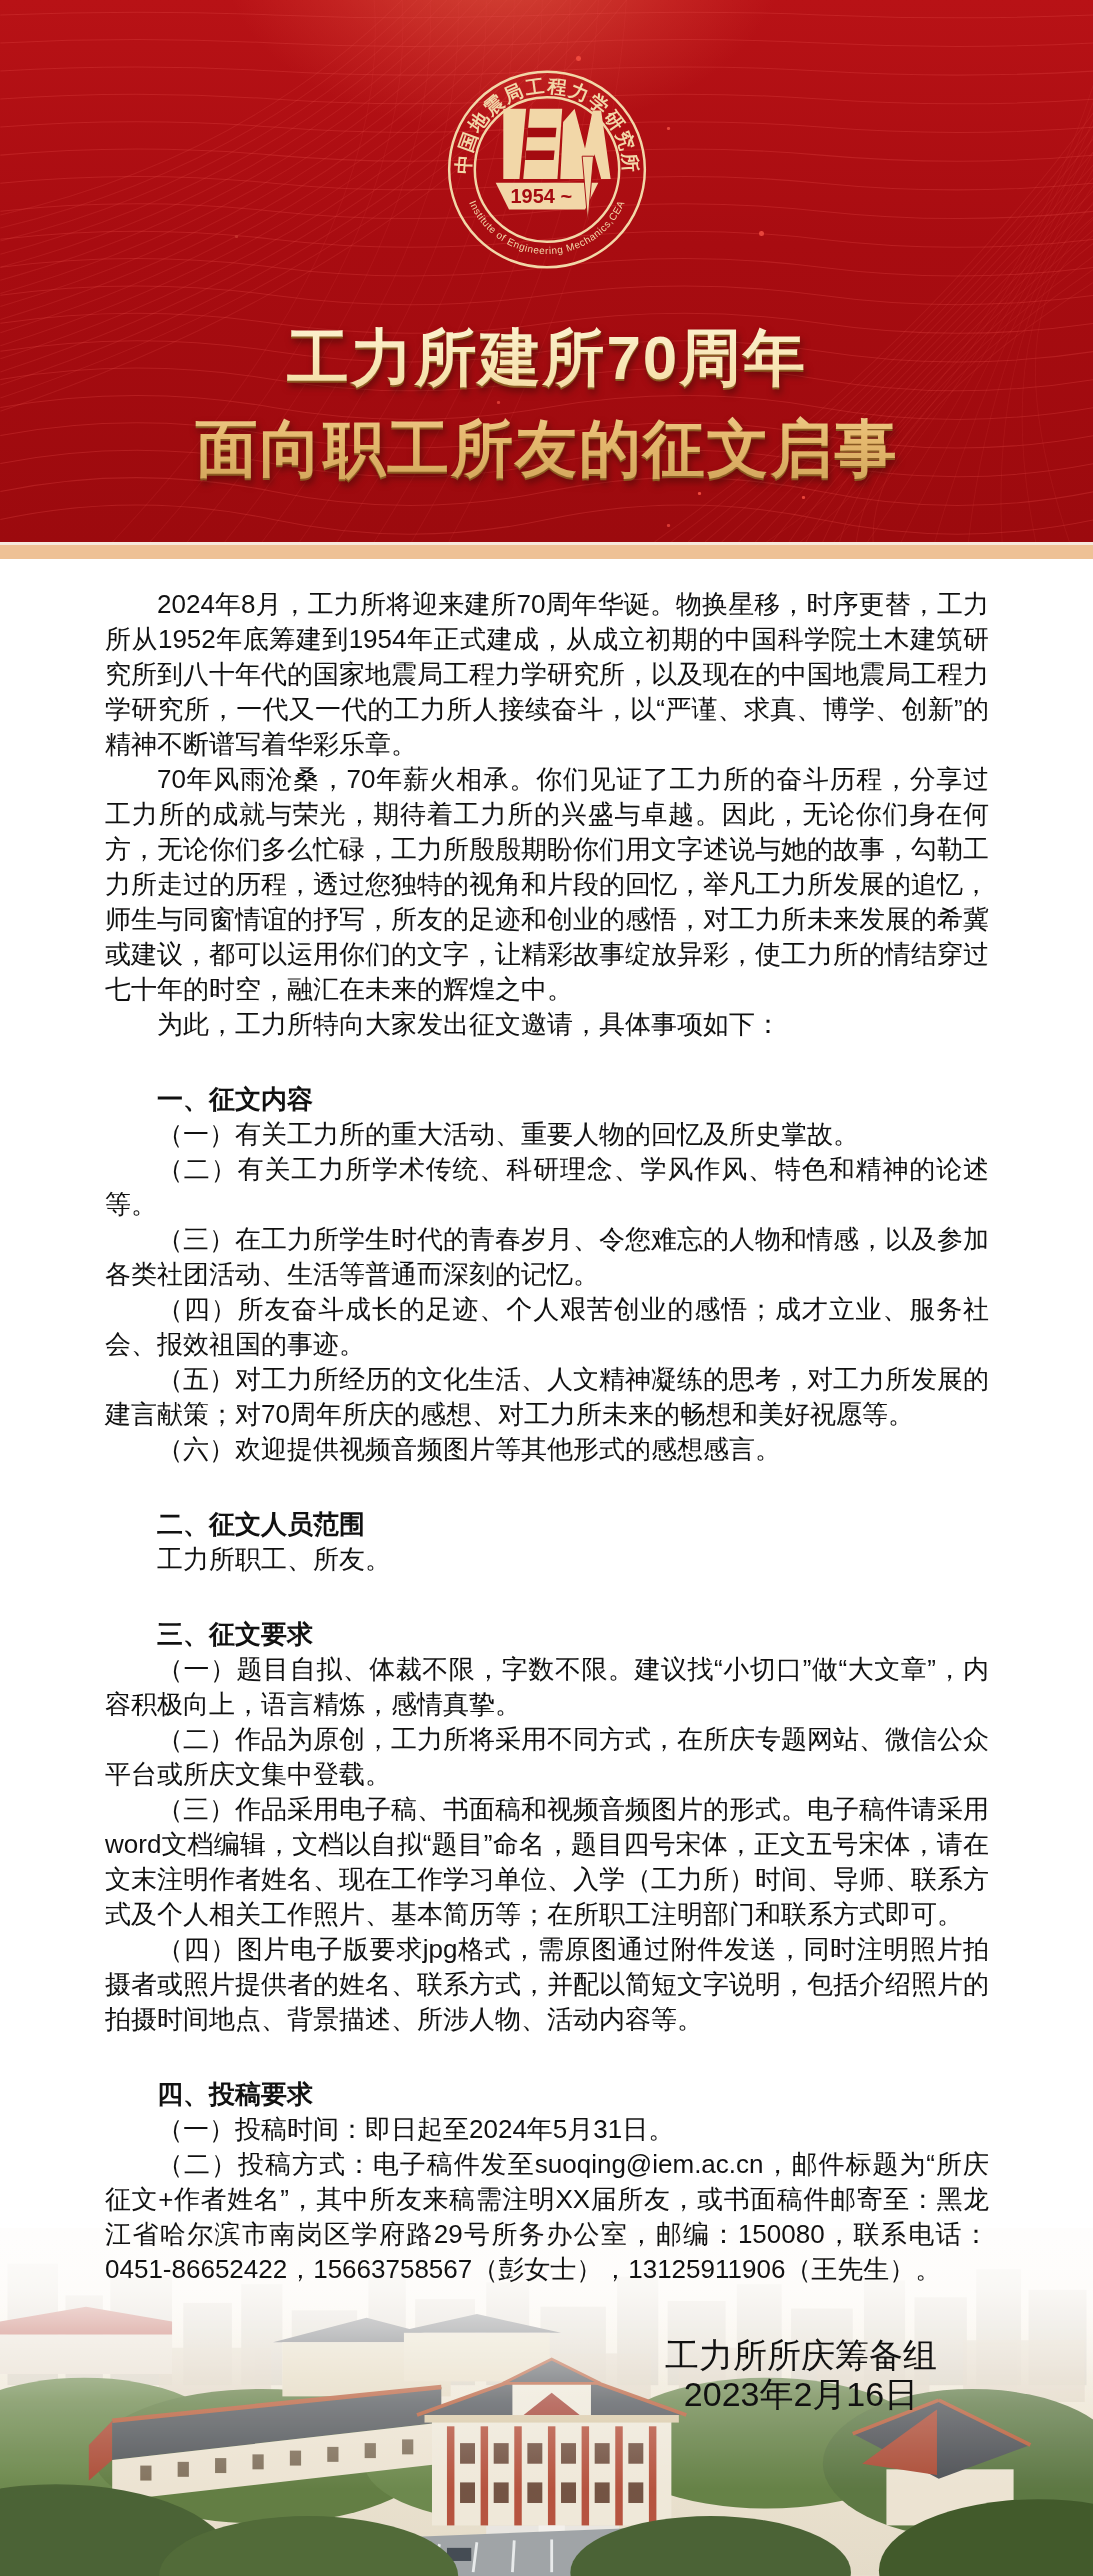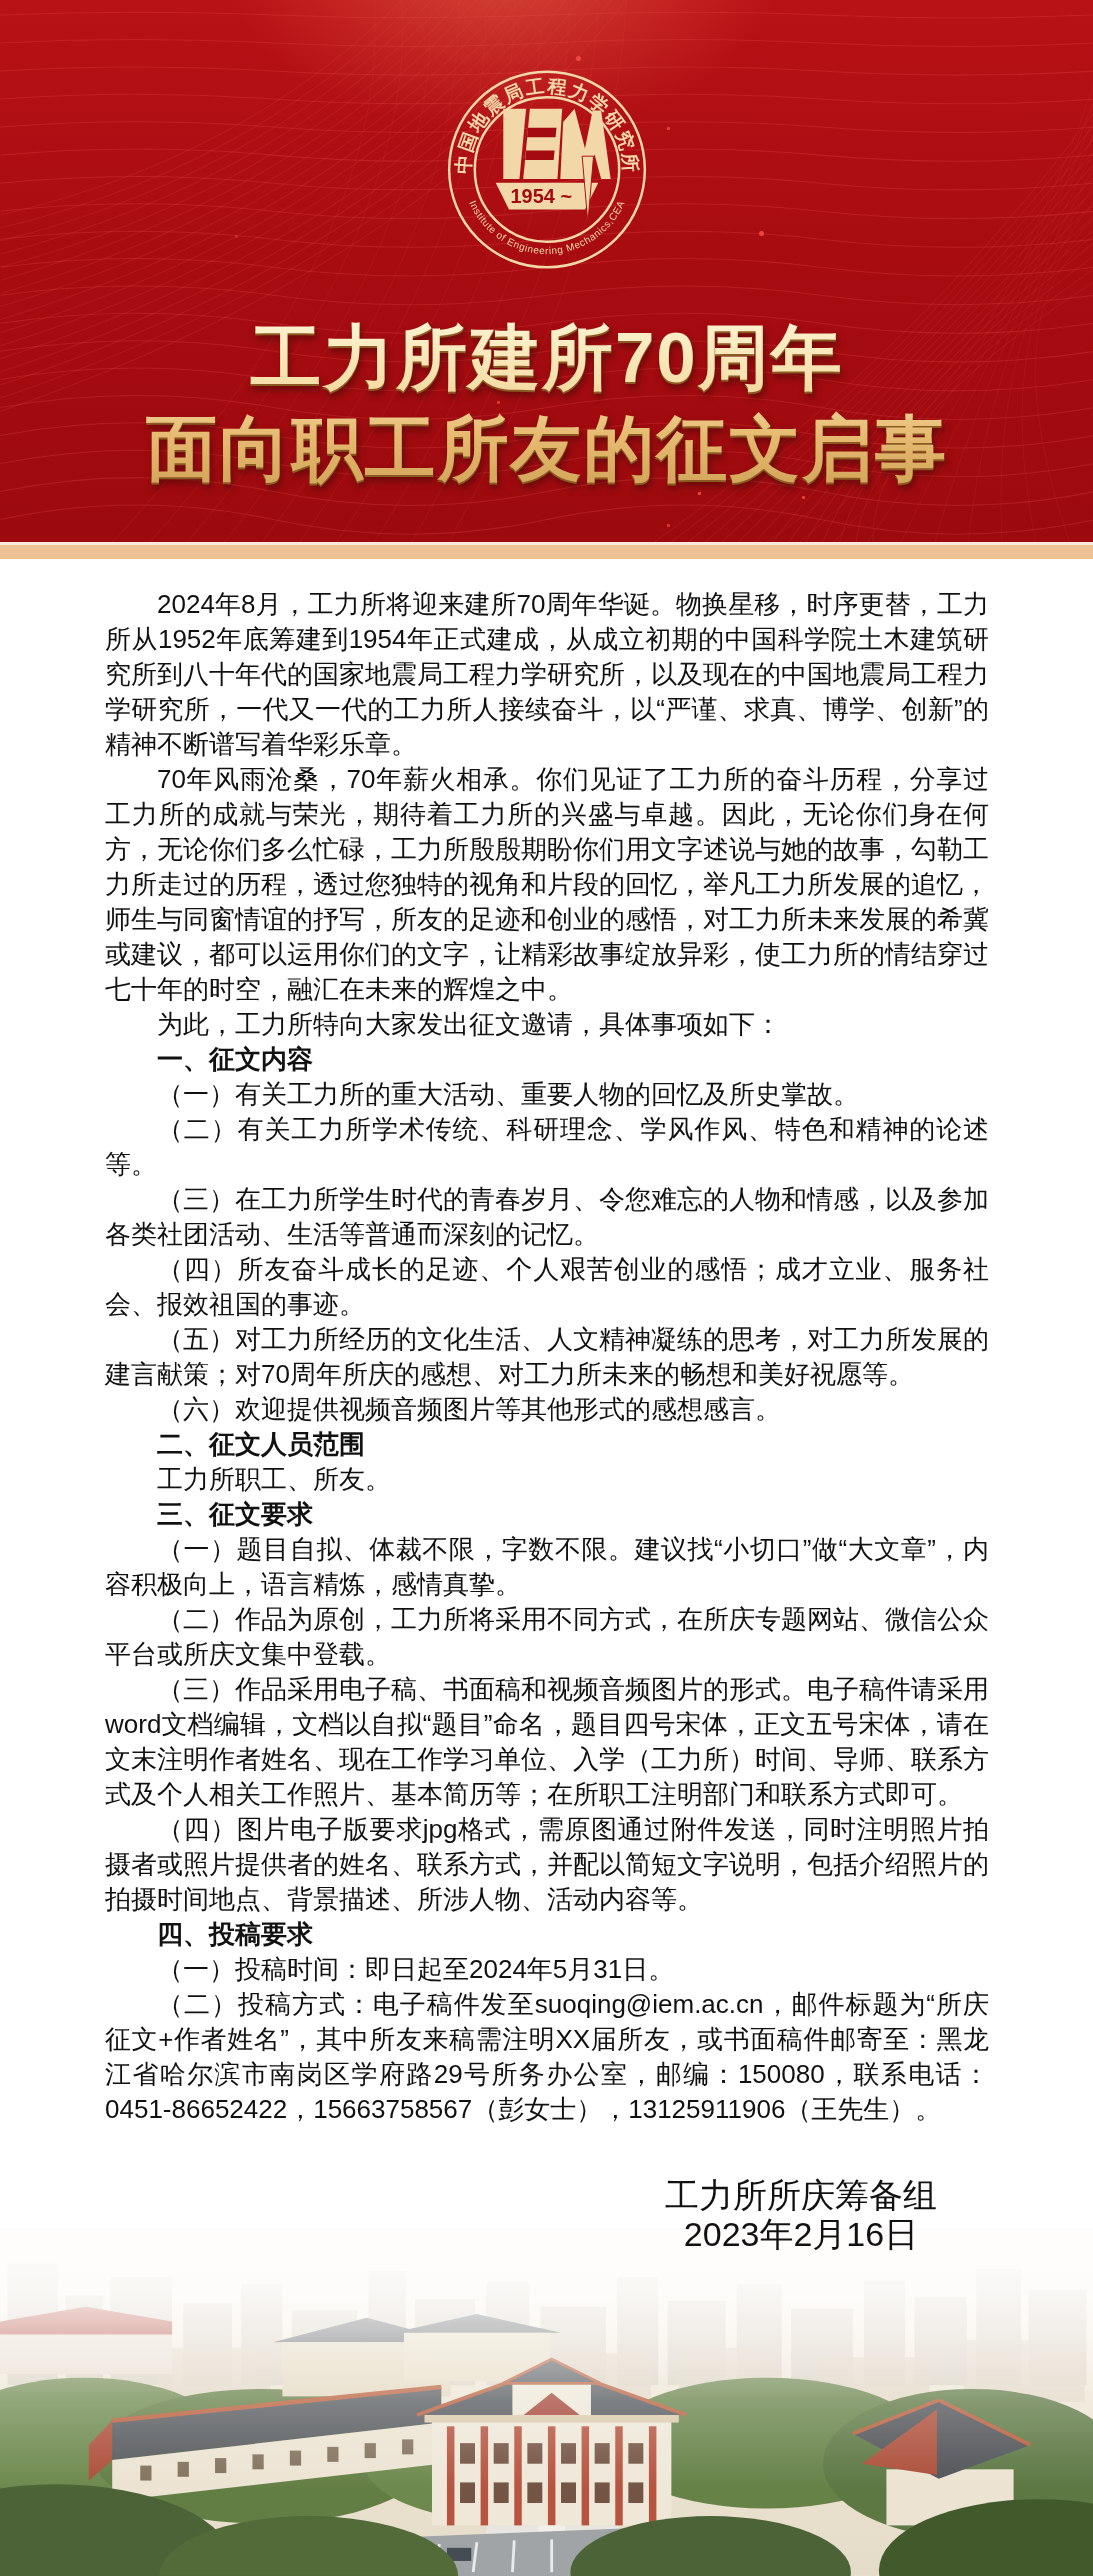--- a/index.html
+++ b/index.html
@@ -11,32 +11,32 @@
       radial-gradient(ellipse 402px 252px at 46% -8%, rgba(255,150,105,.42), rgba(255,120,90,.16) 45%, rgba(0,0,0,0) 70%),
       linear-gradient(180deg,#b81216 0%,#a80c11 45%,#9c0a0e 100%);
     overflow:hidden;}
   .header svg.waves{position:absolute;inset:0;}
   .dots{position:absolute;left:576px;top:56px;width:4.7px;height:4.7px;border-radius:50%;background:#ef4a3e;
     box-shadow:183px 175px 0 0 #e8453c,90px 70px 0 -0.9px #e8453c,-80px 344px 0 -0.9px #d93a34,
       -249px 393px 0 -0.9px #d93a34,121px 435px 0 -0.9px #ef4a3e,225px 439px 0 -0.9px #e8453c,
       90px 467px 0 -0.9px #d93a34,-342px 178px 0 -0.9px #c5302c;}
   .logo-wrap{position:absolute;left:50%;top:65px;transform:translateX(-50%);width:209px;height:209px;}
   .titles{position:absolute;left:0;top:312px;width:100%;text-align:center;line-height:91px;
-    font-weight:900;font-size:71px;letter-spacing:1.9px;
+    font-weight:900;font-size:62px;letter-spacing:1.9px;
     background:linear-gradient(180deg,#fdf5d6 0%,#f6e0ab 38%,#e6ba70 68%,#cfa257 100%);
     -webkit-background-clip:text;background-clip:text;color:#f0d49c;-webkit-text-fill-color:transparent;
     filter:drop-shadow(0 2.8px 0 #8a5a22) drop-shadow(2.8px 4.7px 3.7px rgba(60,10,5,.55));}
   .band-hairline{width:100%;height:2.8px;background:#f6e8db;}
   .gold-band{width:100%;height:14px;background:#eec195;}
   
   .content{position:relative;z-index:2;padding:28px 105px 0 105px;
     font-size:26px;line-height:35px;text-align:justify;}
   .content p{margin:0;text-indent:2em;}
   .content p.salutation{text-indent:0;font-weight:bold;}
-  .content p.heading{font-weight:bold;}
+  .content p.heading{font-weight:bold;margin-top:40px;}
   .signature{position:relative;z-index:2;margin:49px 157px 0 auto;width:max-content;
     text-align:center;font-size:34px;line-height:39px;}
   
   .photo{position:absolute;left:0;bottom:0;width:1094px;height:348px;z-index:1;}
 </style>
 </head>
 <body>
 
 <div class="page">
 

